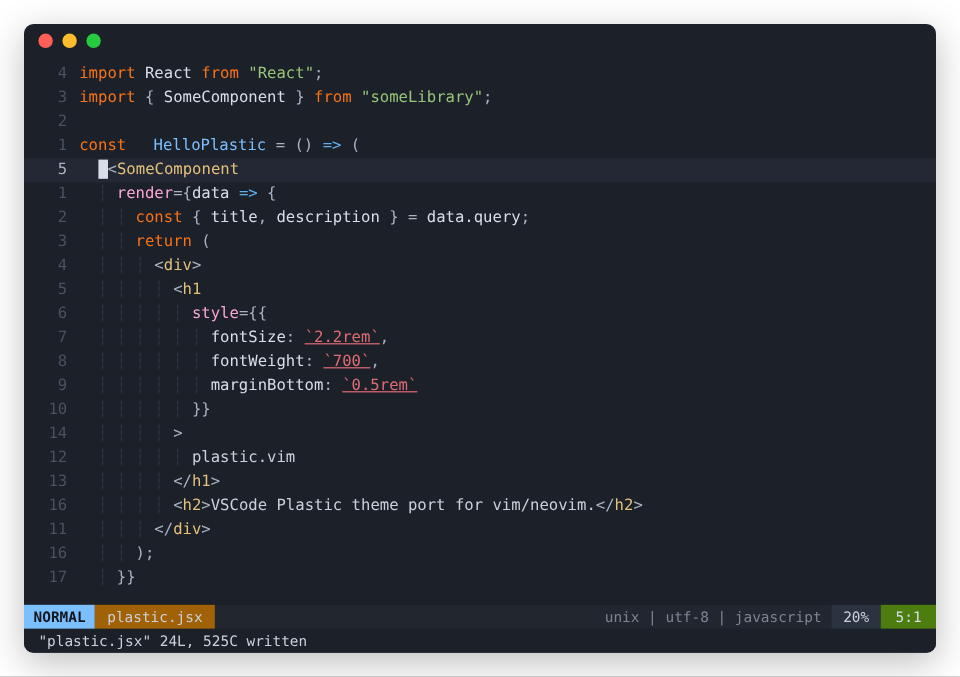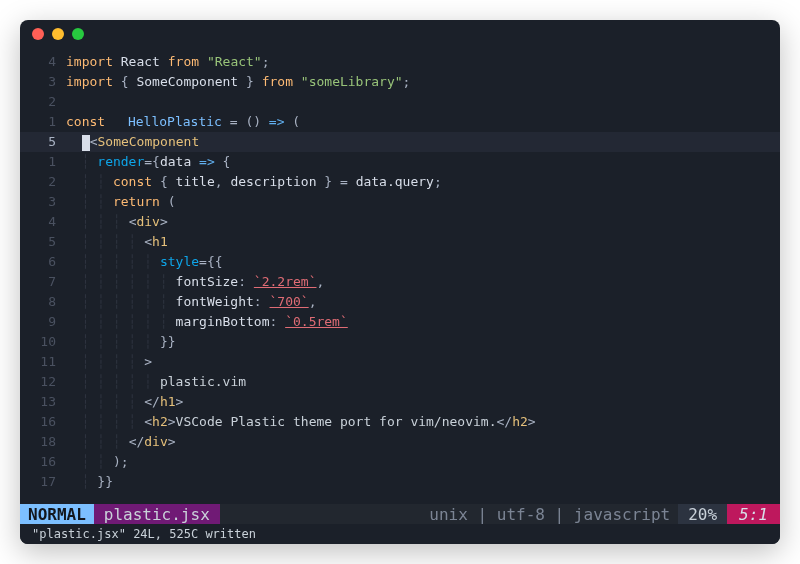--- a/index.html
+++ b/index.html
@@ -40,42 +40,42 @@
 .gutter.current { color:#a9b2c3; }
 .guide { color:#2e3440; }
 .codecell { flex:1; }
 .cursor {
   display:inline-block; width:8px; height:16px;
   background:#d8dee9; vertical-align:middle;
 }
 .statusbar {
   height:20px; display:flex; align-items:center;
   background:#22272f;
-  font-size:16px;
+  font-size:12px;
   color:#7b8494;
 }
 .mode {
   background:#7cbfff; color:#12161d;
   padding:0 8px; height:100%; display:flex; align-items:center;
   font-weight:bold;
 }
-.filename { padding:0 10px; color:#c9d1d9; background:#701a75; height:100%; display:flex; align-items:center; }
+.filename { padding:0 10px; color:#c9d1d9; background:#a16207; height:100%; display:flex; align-items:center; }
 .spacer { flex:1; }
 .info { padding:0 8px;text-align:center; }
 .pct { background:#2c3340; padding:0 10px; height:100%; display:flex; align-items:center; color:#c9d1d9;}
-.pos { background:#be185d; padding:0 12px; height:100%; display:flex; align-items:center; color:#d8dee9;font-style:italic;}
+.pos { background:#4d7c0f; padding:0 12px; height:100%; display:flex; align-items:center; color:#d8dee9;}
 .msg {
   height:20px; padding:0 12px;
   color:#c9d1d9; font-size:12px; display:flex; align-items:center;
   background:#1b2029;
 }
 
-.kw{color:#fdba74;} .str{color:#98c379;} .tstr{color:#e06c75;text-decoration:underline;}
+.kw{color:#f97316;} .str{color:#98c379;} .tstr{color:#e06c75;text-decoration:underline;}
 .comp{color:#e5c07b;} .fn{color:#7cbfff;margin-left:15px;} .var{color:#d8dee9;} .punc{color:#a9b2c3;}
-.attr{color:#0ea5e9;} .op{color:#61afef;} .prop{color:#d8dee9;} .text{color:#c9d1d9;}
+.attr{color:#f9a8d4;} .op{color:#61afef;} .prop{color:#d8dee9;} .text{color:#c9d1d9;}
 .currline{background:#232834;}
 </style>
 </head>
 <body>
 
 <div class="window">
   <div class="titlebar">
     <div class="tb-dot dot-red"></div>
     <div class="tb-dot dot-yellow"></div>
     <div class="tb-dot dot-green"></div>
@@ -90,25 +90,25 @@
     <div class="line"><span class="gutter">1</span><span class="codecell">  <span class="guide">┆ </span><span class="attr">render</span><span class="punc">=</span><span class="punc">{</span><span class="var">data</span><span class="op"> =&gt; </span><span class="punc">{</span></span></div>
     <div class="line"><span class="gutter">2</span><span class="codecell">  <span class="guide">┆ ┆ </span><span class="kw">const</span><span class="punc"> { </span><span class="var">title</span><span class="punc">, </span><span class="var">description</span><span class="punc"> } = </span><span class="var">data.query</span><span class="punc">;</span></span></div>
     <div class="line"><span class="gutter">3</span><span class="codecell">  <span class="guide">┆ ┆ </span><span class="kw">return</span><span class="punc"> (</span></span></div>
     <div class="line"><span class="gutter">4</span><span class="codecell">  <span class="guide">┆ ┆ ┆ </span><span class="punc">&lt;</span><span class="comp">div</span><span class="punc">&gt;</span></span></div>
     <div class="line"><span class="gutter">5</span><span class="codecell">  <span class="guide">┆ ┆ ┆ ┆ </span><span class="punc">&lt;</span><span class="comp">h1</span></span></div>
     <div class="line"><span class="gutter">6</span><span class="codecell">  <span class="guide">┆ ┆ ┆ ┆ ┆ </span><span class="attr">style</span><span class="punc">=</span><span class="punc">{{</span></span></div>
     <div class="line"><span class="gutter">7</span><span class="codecell">  <span class="guide">┆ ┆ ┆ ┆ ┆ ┆ </span><span class="prop">fontSize</span><span class="punc">: </span><span class="tstr">`2.2rem`</span><span class="punc">,</span></span></div>
     <div class="line"><span class="gutter">8</span><span class="codecell">  <span class="guide">┆ ┆ ┆ ┆ ┆ ┆ </span><span class="prop">fontWeight</span><span class="punc">: </span><span class="tstr">`700`</span><span class="punc">,</span></span></div>
     <div class="line"><span class="gutter">9</span><span class="codecell">  <span class="guide">┆ ┆ ┆ ┆ ┆ ┆ </span><span class="prop">marginBottom</span><span class="punc">: </span><span class="tstr">`0.5rem`</span></span></div>
     <div class="line"><span class="gutter">10</span><span class="codecell">  <span class="guide">┆ ┆ ┆ ┆ ┆ </span><span class="punc">}}</span></span></div>
-    <div class="line"><span class="gutter">11</span><span class="codecell">  <span class="guide">┆ ┆ ┆ ┆ </span><span class="punc">&gt;</span></span></div>
+    <div class="line"><span class="gutter">14</span><span class="codecell">  <span class="guide">┆ ┆ ┆ ┆ </span><span class="punc">&gt;</span></span></div>
     <div class="line"><span class="gutter">12</span><span class="codecell">  <span class="guide">┆ ┆ ┆ ┆ ┆ </span><span class="text">plastic.vim</span></span></div>
     <div class="line"><span class="gutter">13</span><span class="codecell">  <span class="guide">┆ ┆ ┆ ┆ </span><span class="punc">&lt;/</span><span class="comp">h1</span><span class="punc">&gt;</span></span></div>
     <div class="line"><span class="gutter">16</span><span class="codecell">  <span class="guide">┆ ┆ ┆ ┆ </span><span class="punc">&lt;</span><span class="comp">h2</span><span class="punc">&gt;</span><span class="text">VSCode Plastic theme port for vim/neovim.</span><span class="punc">&lt;/</span><span class="comp">h2</span><span class="punc">&gt;</span></span></div>
-    <div class="line"><span class="gutter">18</span><span class="codecell">  <span class="guide">┆ ┆ ┆ </span><span class="punc">&lt;/</span><span class="comp">div</span><span class="punc">&gt;</span></span></div>
+    <div class="line"><span class="gutter">11</span><span class="codecell">  <span class="guide">┆ ┆ ┆ </span><span class="punc">&lt;/</span><span class="comp">div</span><span class="punc">&gt;</span></span></div>
     <div class="line"><span class="gutter">16</span><span class="codecell">  <span class="guide">┆ ┆ </span><span class="punc">);</span></span></div>
     <div class="line"><span class="gutter">17</span><span class="codecell">  <span class="guide">┆ </span><span class="punc">}}</span></span></div>
 
   </div>
 
   <div class="statusbar">
     <div class="mode">NORMAL</div>
     <div class="filename">plastic.jsx</div>
     <div class="spacer"></div>
     <div class="info"><span>unix</span><span> | </span><span>utf-8</span><span> | </span><span>javascript</span></div>

